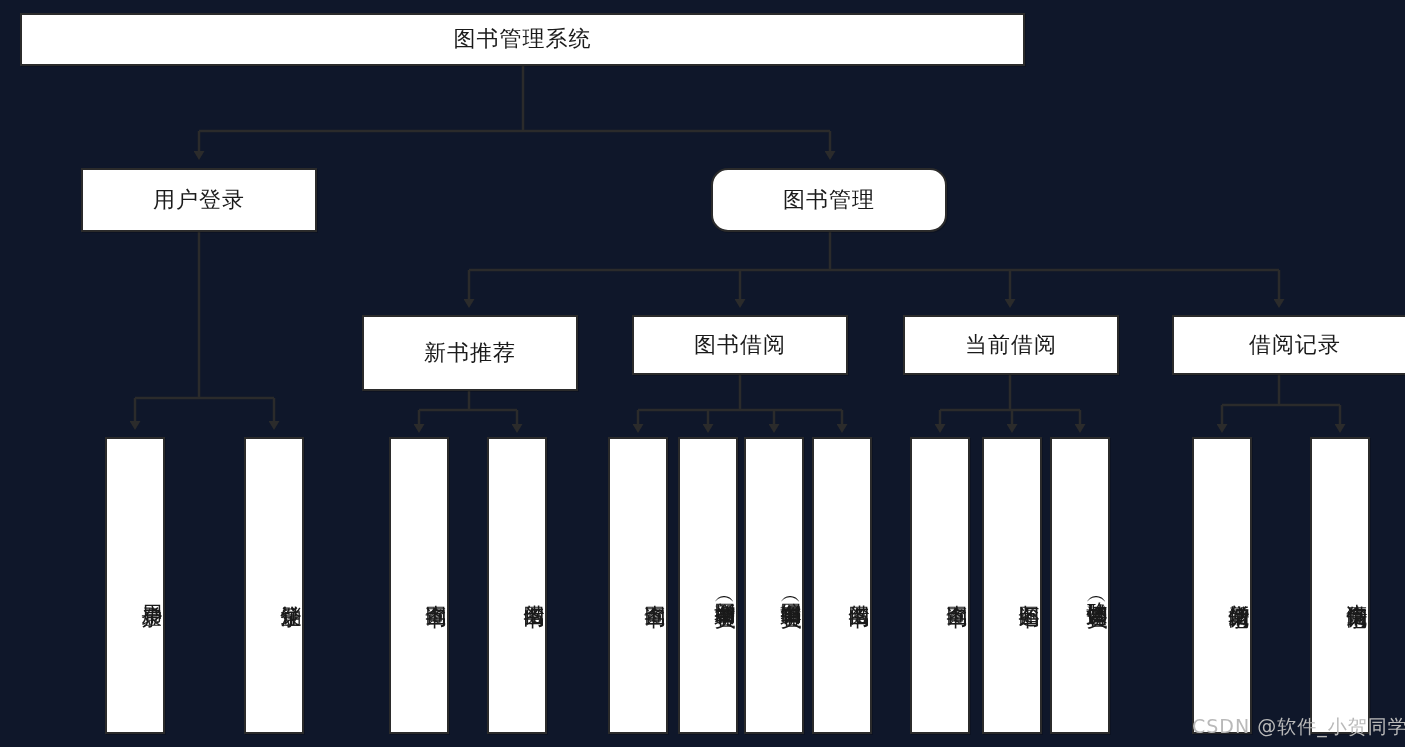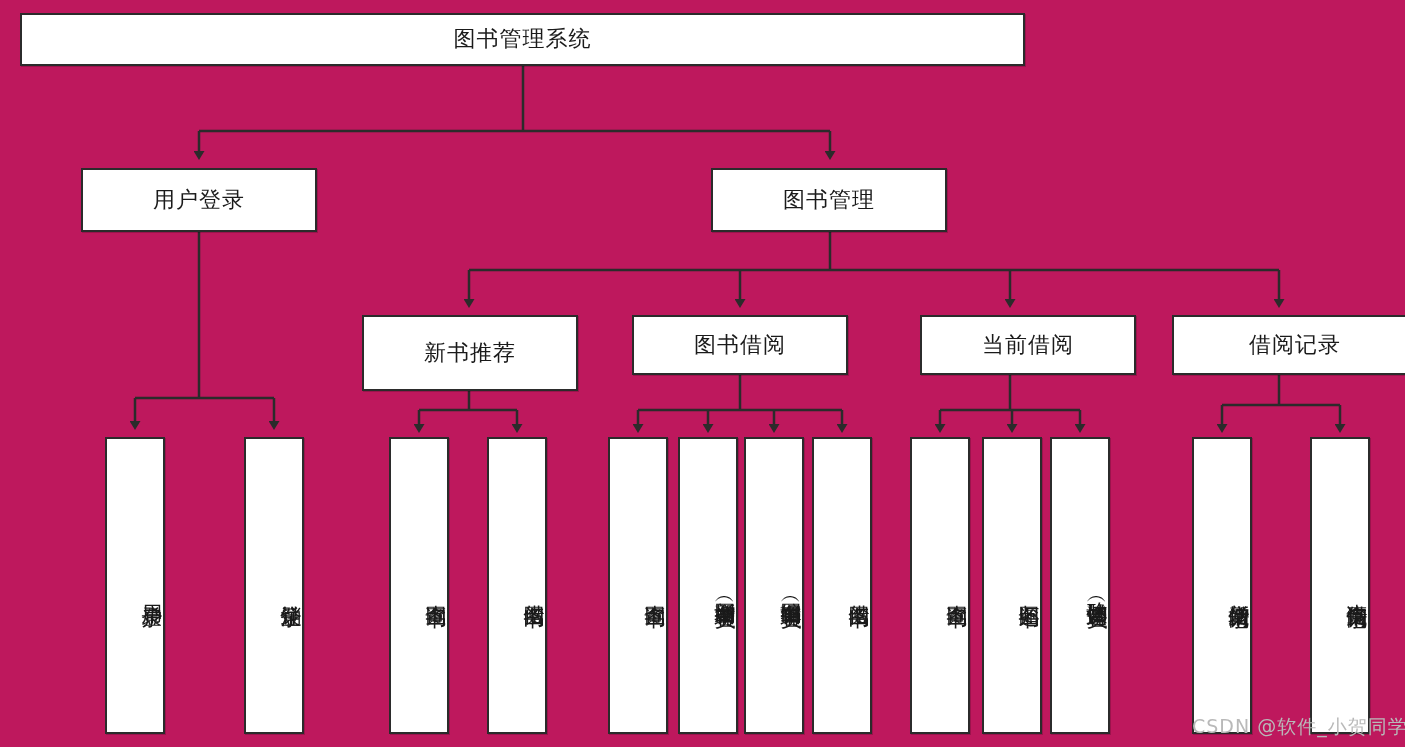--- a/index.html
+++ b/index.html
@@ -8,21 +8,21 @@
     padding: 0;
     background: #ffffff;
   }
   body {
     font-family: "DejaVu Sans", "Liberation Sans", sans-serif;
   }
   #canvas {
     position: relative;
     width: 1405px;
     height: 747px;
-    background: #be185d;
+    background: #0f172a;
     overflow: hidden;
   }
   svg.edges {
     position: absolute;
     left: 0;
     top: 0;
     width: 1405px;
     height: 747px;
     pointer-events: none;
   }
@@ -122,31 +122,31 @@
     </g>
   </svg>
 
   <div class="node horizontal" style="left:20px; top:13px; width:1005px; height:53px;">
     <span class="label">图书管理系统</span>
   </div>
 
   <div class="node horizontal" style="left:81px; top:168px; width:236px; height:64px;">
     <span class="label">用户登录</span>
   </div>
-  <div class="node horizontal" style="left:711px; top:168px; width:236px; height:64px;">
+  <div class="node horizontal" style="left:711px; top:168px; width:236px; height:64px;border-radius:17px;">
     <span class="label">图书管理</span>
   </div>
 
   <div class="node horizontal" style="left:362px; top:315px; width:216px; height:76px;">
     <span class="label">新书推荐</span>
   </div>
   <div class="node horizontal" style="left:632px; top:315px; width:216px; height:60px;align-items:center;">
     <span class="label">图书借阅</span>
   </div>
-  <div class="node horizontal" style="left:903px; top:315px; width:216px; height:60px;margin-left:17px;">
+  <div class="node horizontal" style="left:903px; top:315px; width:216px; height:60px;">
     <span class="label">当前借阅</span>
   </div>
   <div class="node horizontal" style="left:1172px; top:315px; width:246px; height:60px;">
     <span class="label">借阅记录</span>
   </div>
 
   <div class="node vertical" style="left:105px; top:437px; width:60px; height:297px;">
     <span class="label">用户登录</span>
   </div>
   <div class="node vertical" style="left:244px; top:437px; width:60px; height:297px;">

